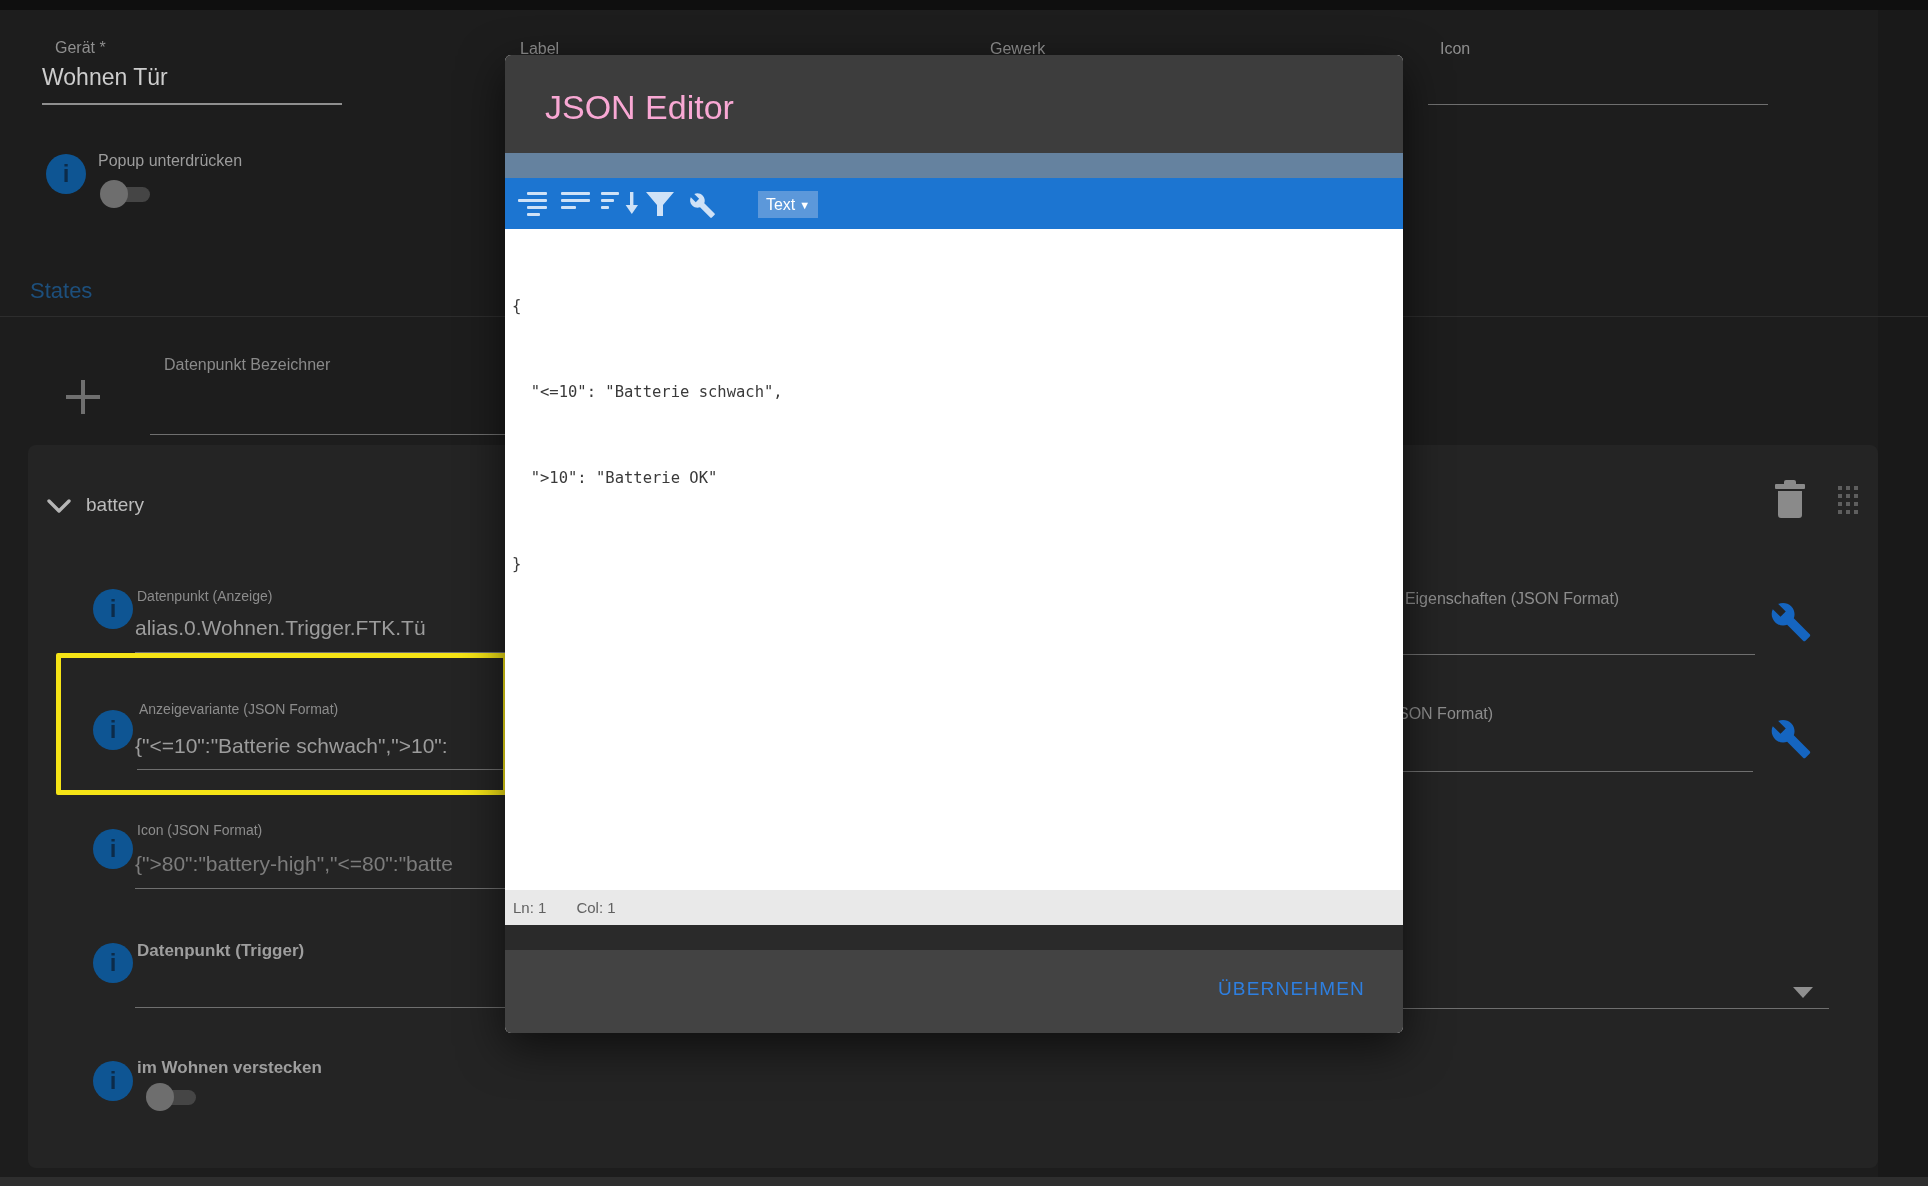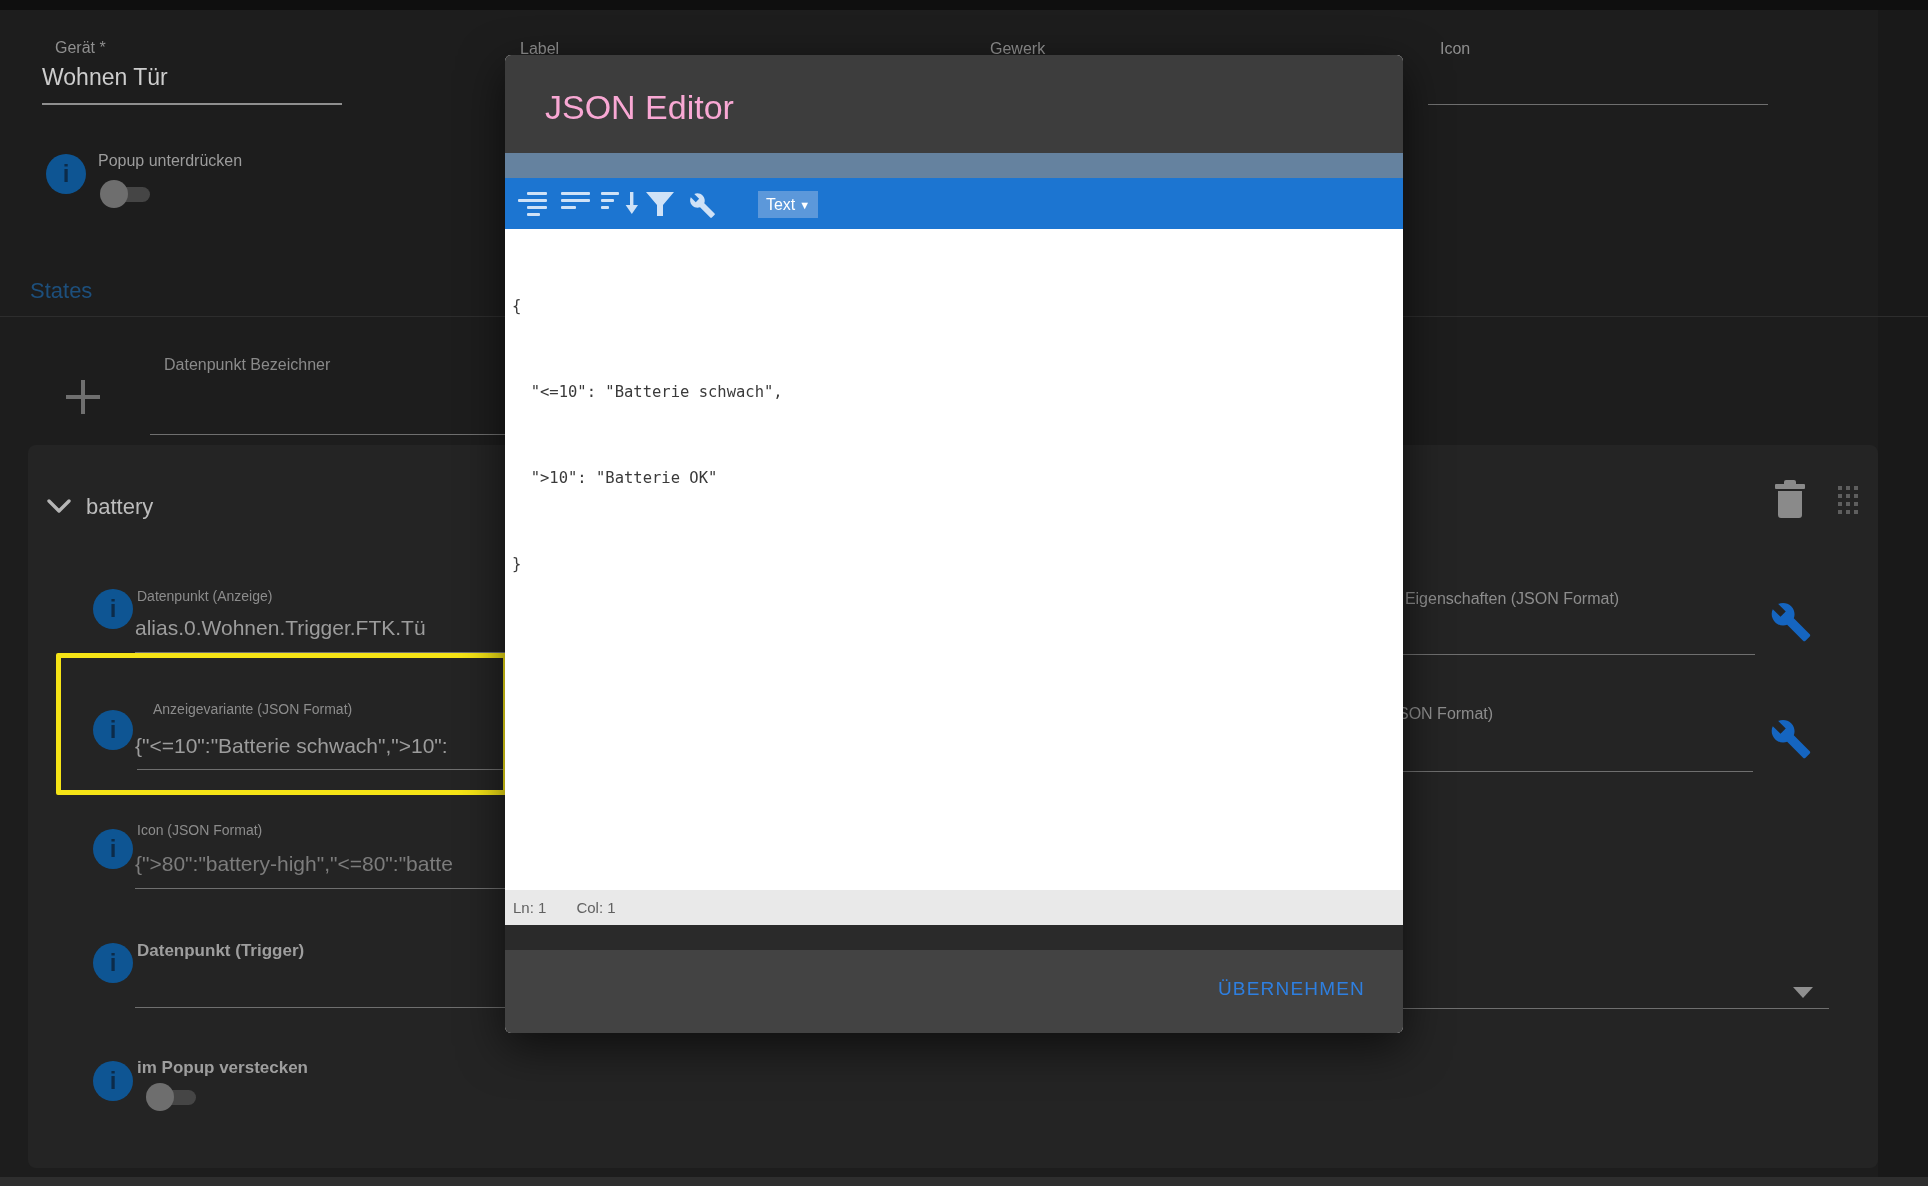--- a/index.html
+++ b/index.html
@@ -35,21 +35,21 @@
   .toggle .knob  { position:absolute; left:0; top:1px; width:28px; height:28px;
     border-radius:50%; background:#6e6e6e; }
 
   
   .plus-icon { width:34px; height:34px; }
   .plus-icon .h { position:absolute; left:0; top:15px; width:34px; height:4px; background:#6f6f6f; }
   .plus-icon .v { position:absolute; left:15px; top:0; width:4px; height:34px; background:#6f6f6f; }
 
   
   .card { left:28px; top:445px; width:1850px; height:723px; background:#242424; border-radius:8px; }
-  .battery-title { font-size:22px; color:#bcbcbc; }
+  .battery-title { font-size:19px; color:#bcbcbc; }
   .row-label { font-size:14px; color:#8c8c8c; }
   .row-value { font-size:21px; color:#9c9c9c; white-space:nowrap; }
   .row-value.dim { color:#7c7c7c; }
   .row-label-lg { font-size:17px; color:#9e9e9e;font-weight:bold; }
 
   
   .trash { width:30px; height:38px; }
   .trash .lid { position:absolute; left:0; top:4px; width:30px; height:5px; background:#8a8a8a; border-radius:1px; }
   .trash .handle { position:absolute; left:9px; top:0; width:12px; height:5px; background:#8a8a8a; border-radius:2px 2px 0 0; }
   .trash .body { position:absolute; left:3px; top:11px; width:24px; height:27px; background:#8a8a8a; border-radius:0 0 3px 3px; }
@@ -156,36 +156,36 @@
       <i></i>
   </div>
 
   <div class="abs info-icon" style="left:93px; top:589px;">i</div>
   <div class="abs row-label" style="left:137px; top:588px;">Datenpunkt (Anzeige)</div>
   <div class="abs row-value" style="left:135px; top:616px;">alias.0.Wohnen.Trigger.FTK.Tü</div>
   <div class="abs underline dim" style="left:135px; top:652px; width:1140px;"></div>
 
   <div class="abs highlight"></div>
   <div class="abs info-icon" style="left:93px; top:710px;">i</div>
-  <div class="abs row-label" style="left:153px; top:701px;">Anzeigevariante (JSON Format)</div>
+  <div class="abs row-label" style="left:139px; top:701px;">Anzeigevariante (JSON Format)</div>
   <div class="abs row-value" style="left:135px; top:734px;">{"&lt;=10":"Batterie schwach","&gt;10":</div>
   <div class="abs underline dim" style="left:137px; top:769px; width:1138px;"></div>
 
   <div class="abs info-icon" style="left:93px; top:829px;">i</div>
   <div class="abs row-label" style="left:137px; top:822px;">Icon (JSON Format)</div>
   <div class="abs row-value dim" style="left:135px; top:852px;">{"&gt;80":"battery-high","&lt;=80":"batte</div>
   <div class="abs underline dim" style="left:135px; top:888px; width:1140px;"></div>
 
   <div class="abs info-icon" style="left:93px; top:943px;">i</div>
   <div class="abs row-label-lg" style="left:137px; top:941px;">Datenpunkt (Trigger)</div>
   <div class="abs" style="left:135px; top:965px; width:360px; height:40px;"></div>
   <div class="abs underline dim" style="left:135px; top:1007px; width:1140px;"></div>
 
   <div class="abs info-icon" style="left:93px; top:1061px;">i</div>
-  <div class="abs row-label-lg" style="left:137px; top:1058px;">im Popup verstecken</div>
+  <div class="abs row-label-lg" style="left:137px; top:1058px;">im Wohnen verstecken</div>
   <div class="abs toggle" style="left:146px; top:1082px;">
     <div class="track"></div>
     <div class="knob"></div>
   </div>
 
   <div class="abs right-frag" style="left:1396px; top:590px;">t Eigenschaften (JSON Format)</div>
   <svg class="abs" style="left:1770px; top:601px;" width="42" height="42" viewBox="0 0 24 24">
     <path fill="#1565c0" d="M22.7 19l-9.1-9.1c.9-2.3.4-5-1.5-6.9-2-2-5-2.4-7.4-1.3L9 6 6 9 1.6 4.7C.4 7.1.9 10.1 2.9 12.1c1.9 1.9 4.6 2.4 6.9 1.5l9.1 9.1c.4.4 1 .4 1.4 0l2.3-2.3c.5-.4.5-1.1.1-1.4z"></path>
   </svg>
   <div class="abs underline dim" style="left:1403px; top:654px; width:352px;"></div>

